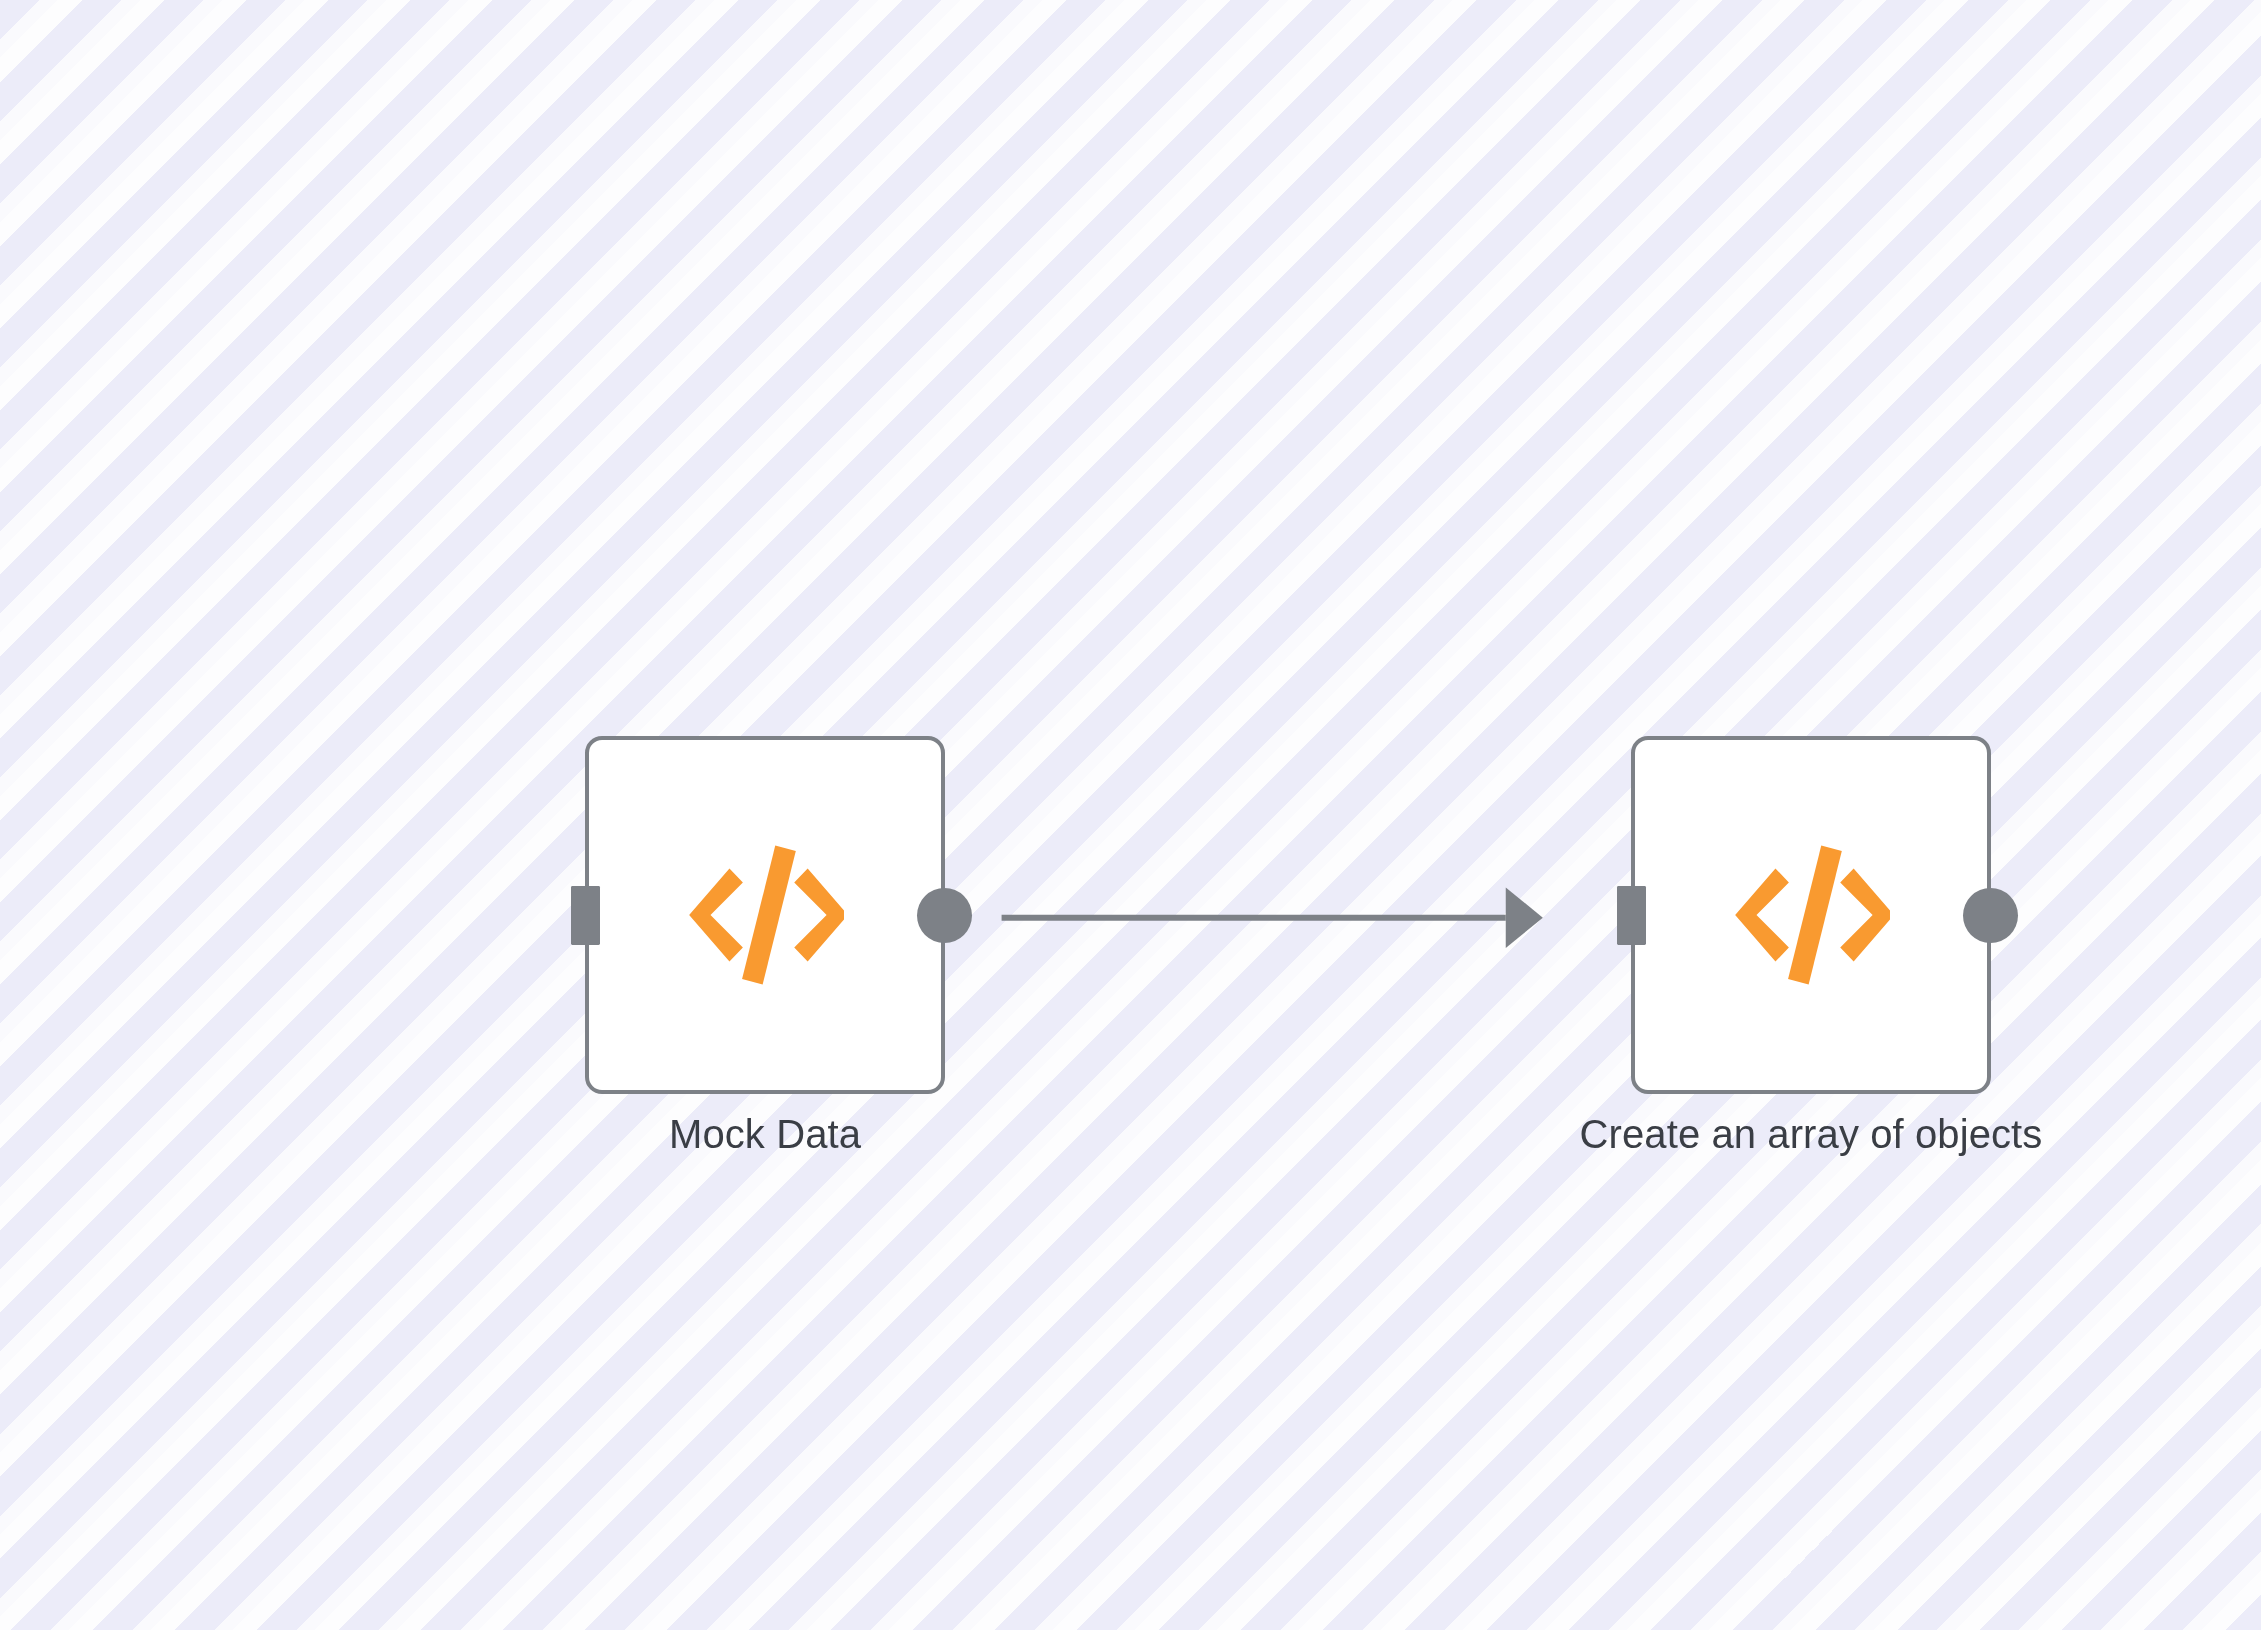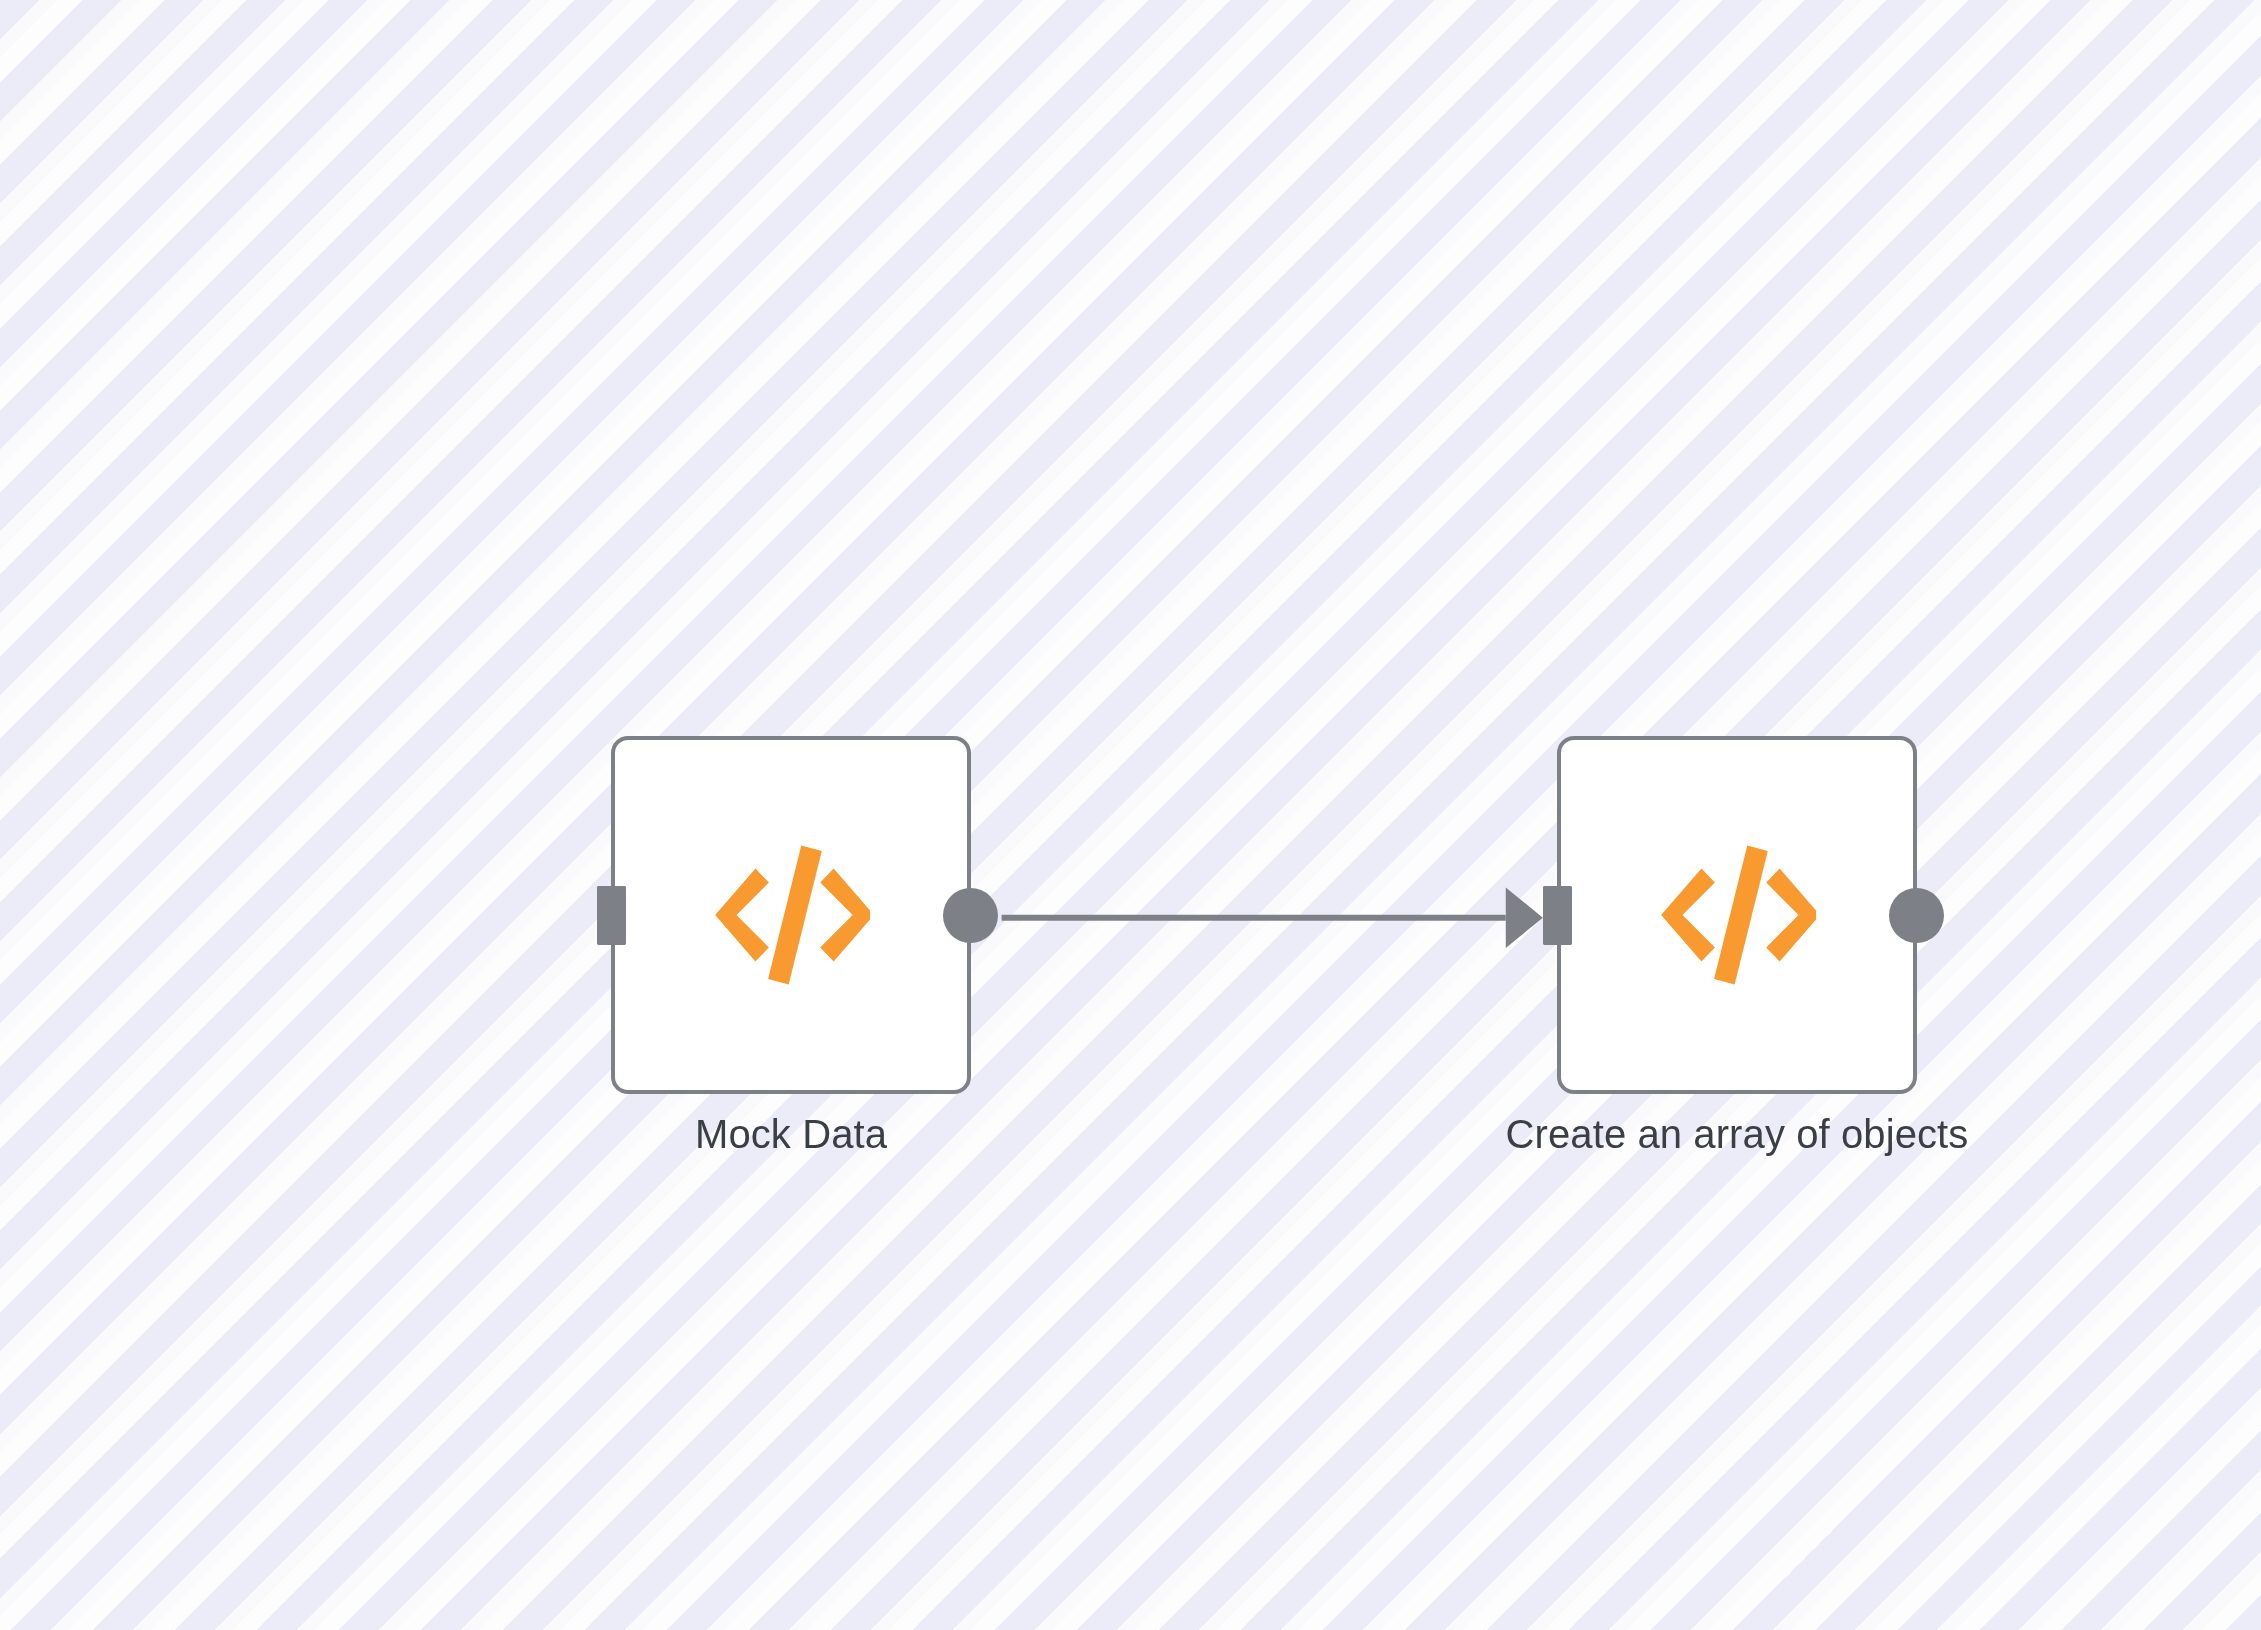--- a/index.html
+++ b/index.html
@@ -103,40 +103,40 @@
 
 <div id="canvas">
 
   <svg id="edges" viewBox="0 0 5615 3606" xmlns="http://www.w3.org/2000/svg">
     <g>
       <line x1="2215" y1="2029" x2="3330" y2="2029" stroke="#7D8187" stroke-width="13" stroke-linecap="butt"></line>
       <polygon points="3330,1962 3412,2029 3330,2096" fill="#7D8187"></polygon>
     </g>
   </svg>
 
-  <div class="node-group" style="left:611px; top:736px; width:360px; height:455px;">
+  <div class="node-group" style="left:585px; top:736px; width:360px; height:455px;">
 
     <div class="node-box">
       <svg class="node-icon" viewBox="0 0 100 100" xmlns="http://www.w3.org/2000/svg">
 
         <polygon fill="#F99A30" points="27.5,20.5 36.0,29.5 15.5,50.0 36.0,70.5 27.5,79.5 2.0,50.0"></polygon>
 
         <polygon fill="#F99A30" points="56.5,6.0 69.5,9.5 48.5,94.0 35.5,90.5"></polygon>
 
         <polygon fill="#F99A30" points="77.0,20.5 68.5,29.5 89.0,50.0 68.5,70.5 77.0,79.5 102.5,50.0"></polygon>
       </svg>
     </div>
 
     <div class="port-input"></div>
     <div class="port-output"></div>
 
     <div class="node-label">Mock Data</div>
   </div>
 
-  <div class="node-group" style="left:1557px; top:736px; width:360px; height:358px;">
+  <div class="node-group" style="left:1631px; top:736px; width:360px; height:358px;">
 
     <div class="node-box">
       <svg class="node-icon" viewBox="0 0 100 100" xmlns="http://www.w3.org/2000/svg">
         <polygon fill="#F99A30" points="27.5,20.5 36.0,29.5 15.5,50.0 36.0,70.5 27.5,79.5 2.0,50.0"></polygon>
         <polygon fill="#F99A30" points="56.5,6.0 69.5,9.5 48.5,94.0 35.5,90.5"></polygon>
         <polygon fill="#F99A30" points="77.0,20.5 68.5,29.5 89.0,50.0 68.5,70.5 77.0,79.5 102.5,50.0"></polygon>
       </svg>
     </div>
 
     <div class="port-input"></div>

